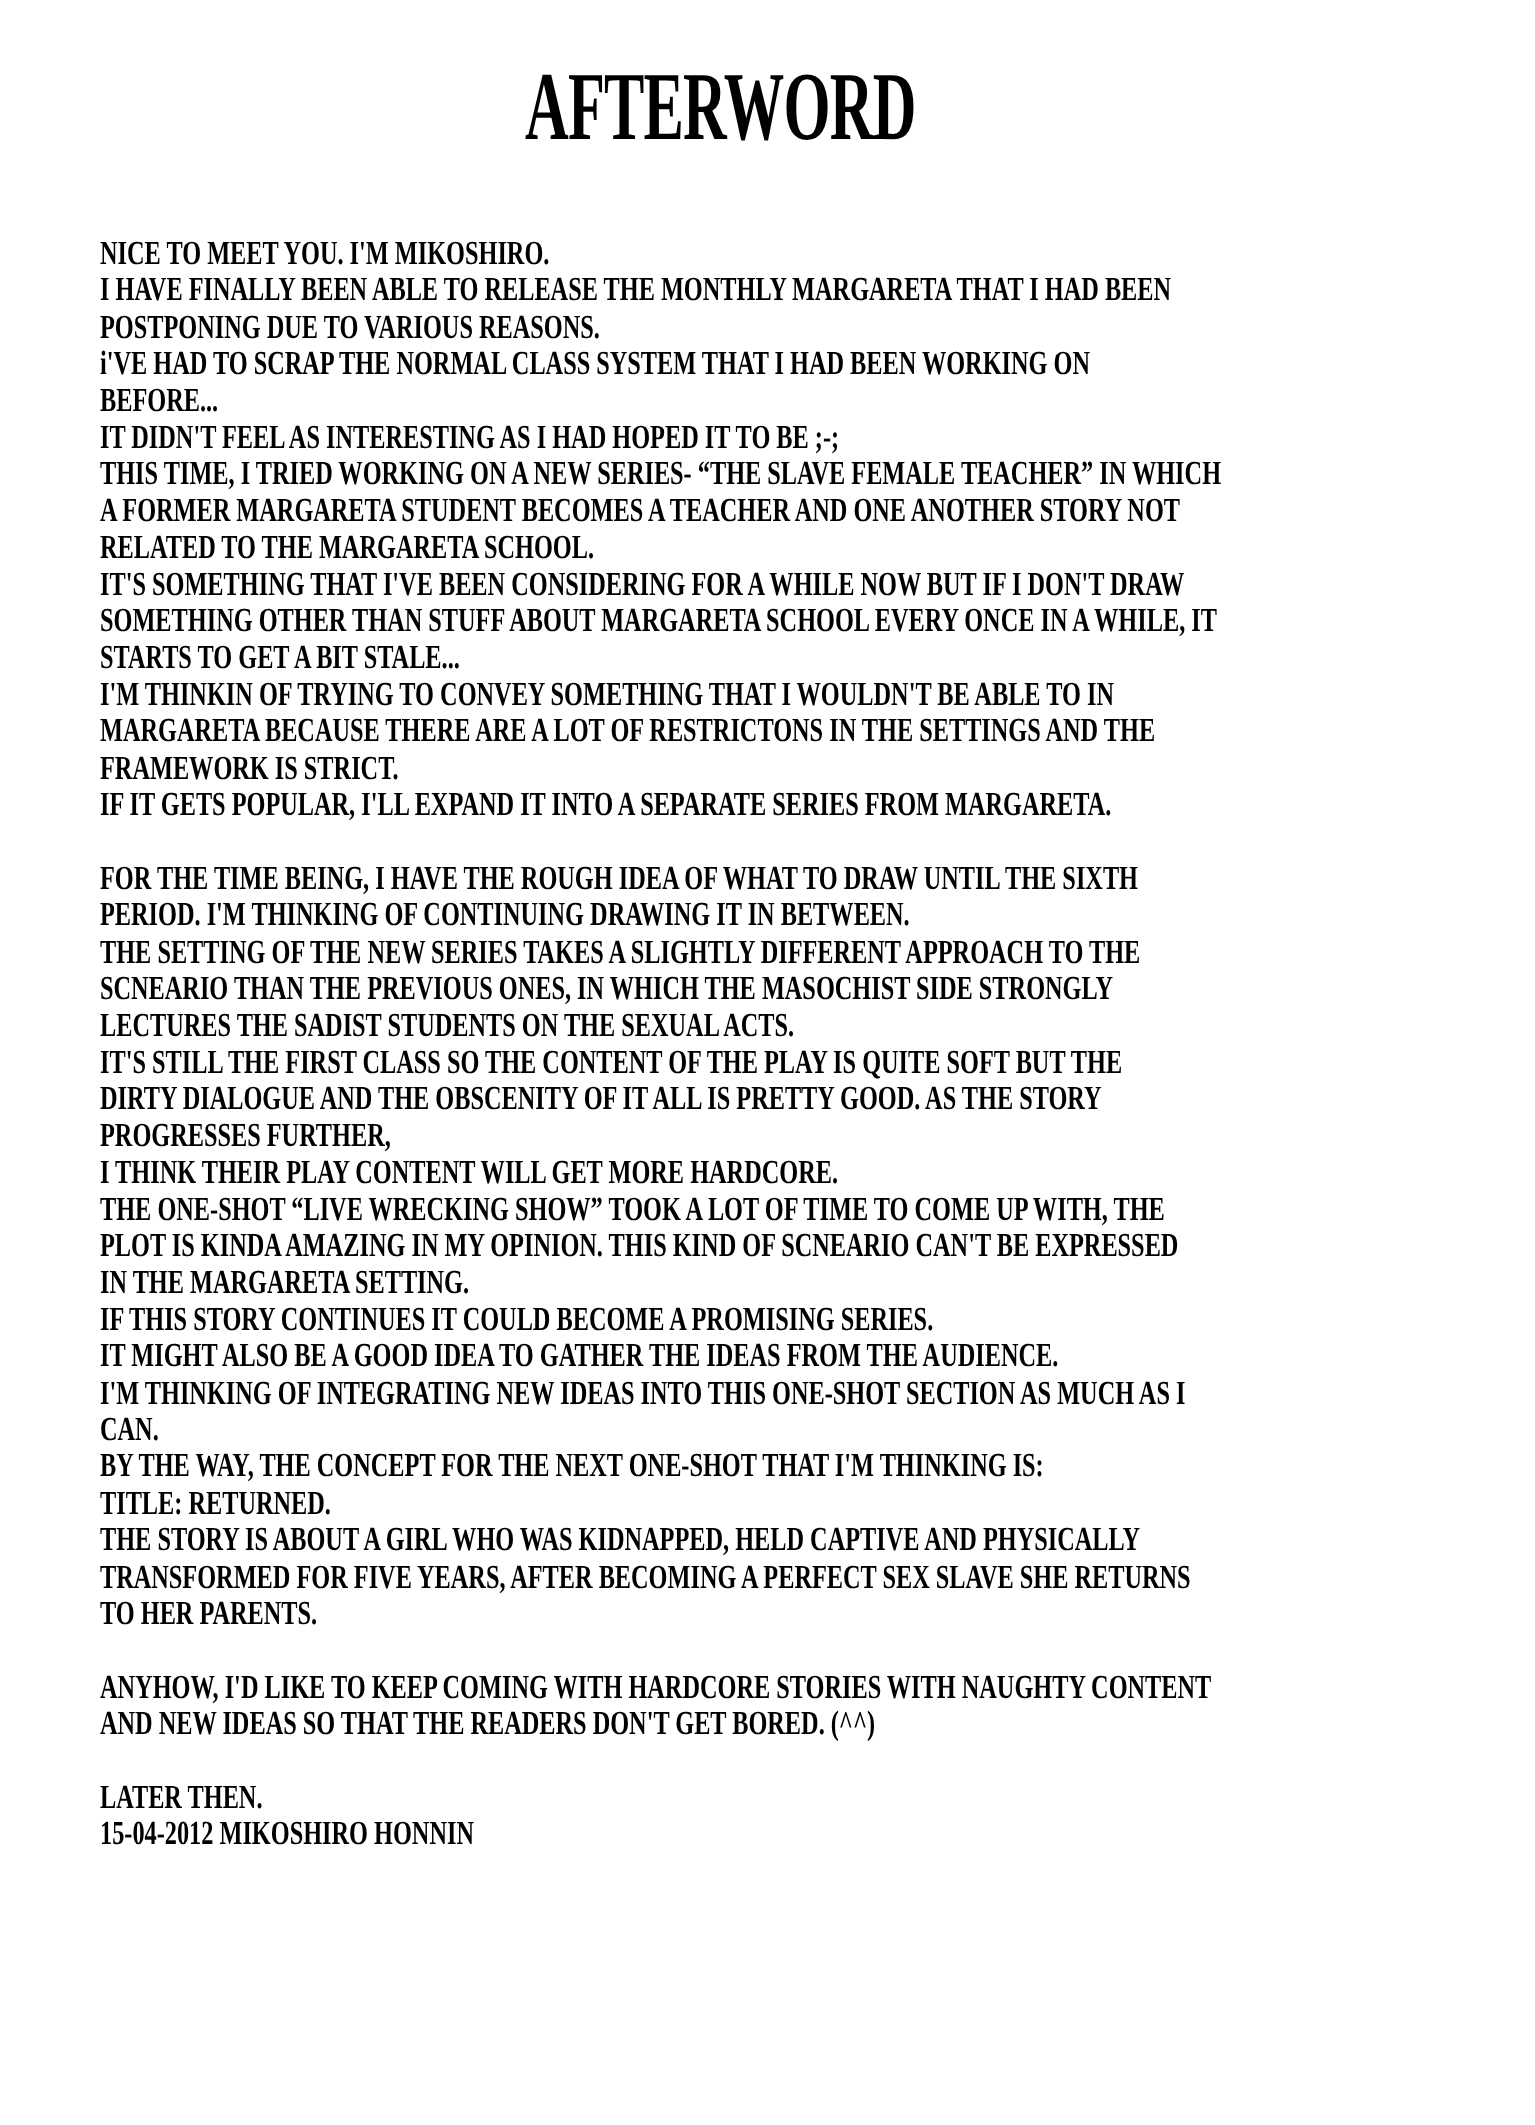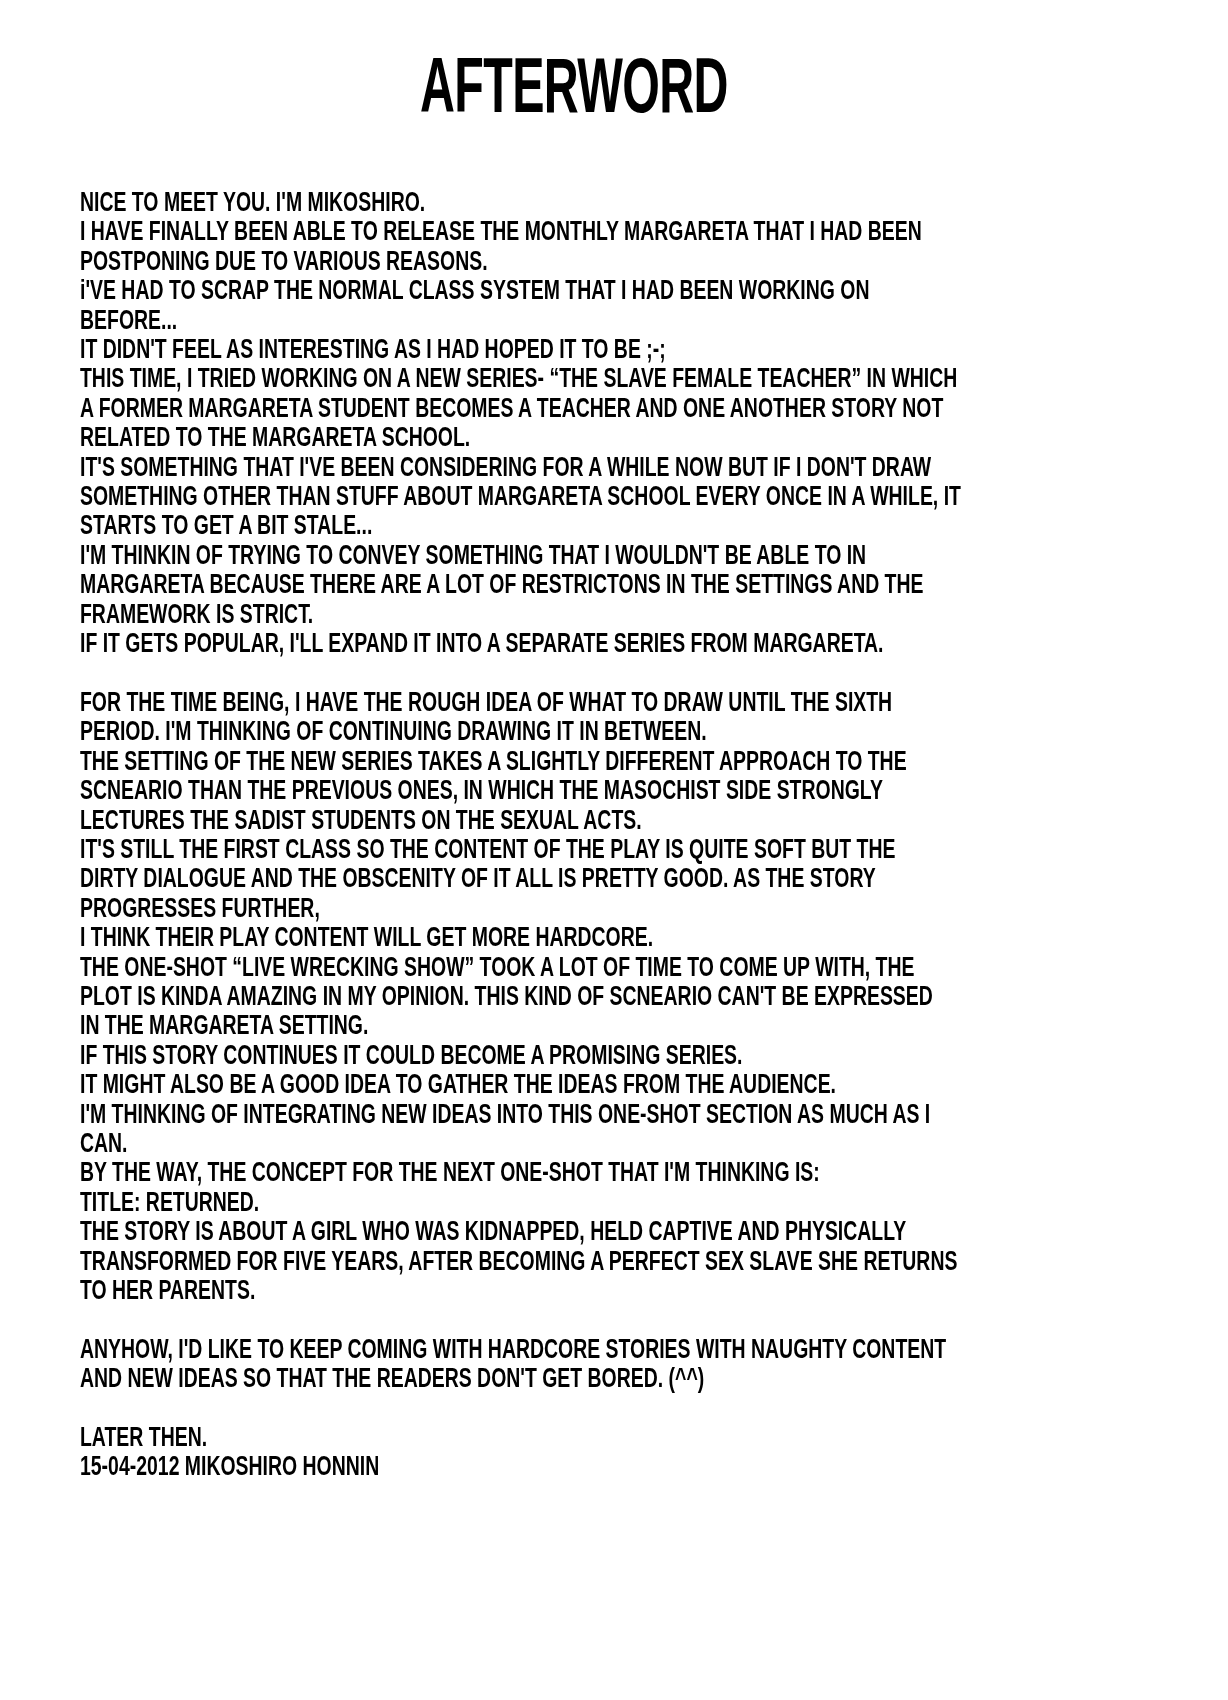--- a/index.html
+++ b/index.html
@@ -6,21 +6,21 @@
     margin: 0;
     padding: 0;
     background: #ffffff;
   }
   .page {
     position: relative;
     width: 1228px;
     height: 1700px;
     background: #ffffff;
     overflow: hidden;
-    font-family: Liberation Sans, sans-serif;
+    font-family: Liberation Serif, serif;
     color: #000000;
   }
   .title {
     position: absolute;
     left: 420px;
     top: 46px;
     margin: 0;
     font-size: 78px;
     font-weight: 700;
     line-height: 1;

